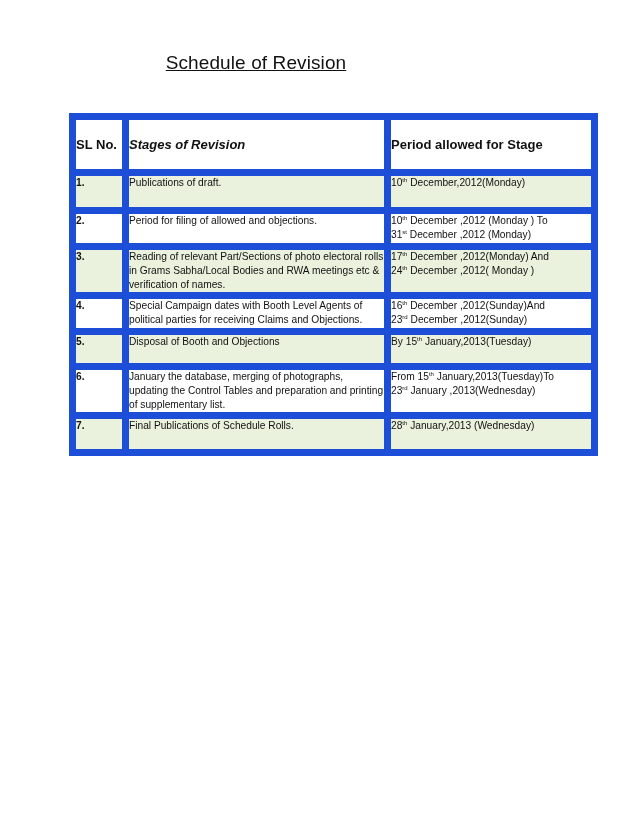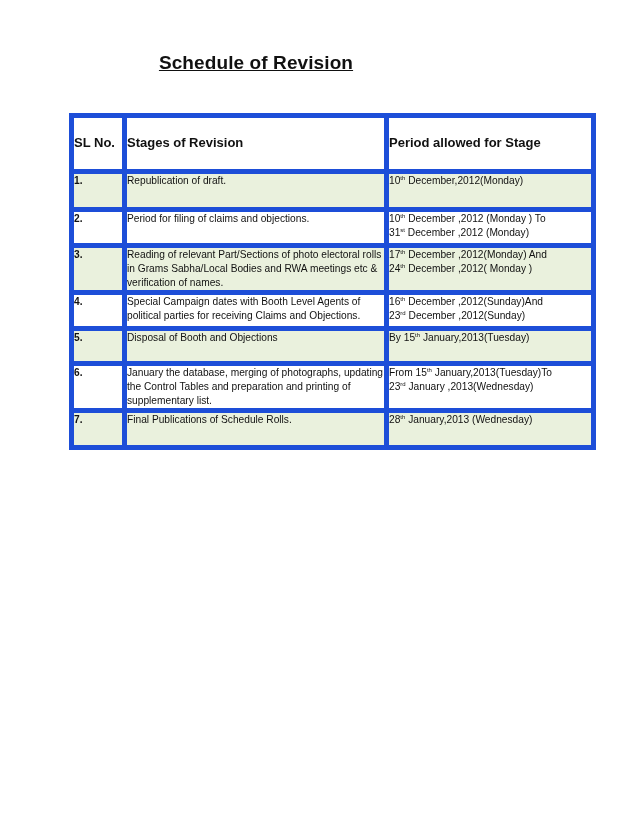--- a/index.html
+++ b/index.html
@@ -1,38 +1,38 @@
 <!DOCTYPE html>
 <html><head>
 <meta charset="utf-8">
 <style>
   html, body { margin: 0; padding: 0; background: #ffffff; }
   body { width: 640px; height: 828px; position: relative; font-family: "Liberation Sans", sans-serif; color: #111; overflow: hidden; }
   .title {
     position: absolute; left: 0; top: 52px; width: 512px; text-align: center;
-    font-size: 19px; font-weight: bold; text-decoration: underline; letter-spacing: 0.1px;
+    font-size: 19px; font-weight: normal; text-decoration: underline; letter-spacing: 0.1px;
   }
   table.sched {
     position: absolute; left: 69px; top: 113px; width: 522px;
     border-collapse: collapse; table-layout: fixed;
     border: 2px solid #9bbb59;
   }
   table.sched col.c1 { width: 53px; }
   table.sched col.c2 { width: 262px; }
   table.sched col.c3 { width: 207px; }
   table.sched th, table.sched td {
-    border: 5px solid #1d4ed8; vertical-align: top; padding: 0;
+    border: 7px solid #1d4ed8; vertical-align: top; padding: 0;
   }
   table.sched thead th {
     height: 56px; font-size: 13px; font-weight: bold; text-align: left;
     vertical-align: top; padding-top: 17px; box-sizing: border-box;
     border-bottom: 3px solid #9bbb59;
   }
   th.h1 { padding-left: 10px; }
-  th.h2 { padding-left: 13px; }
+  th.h2 { padding-left: 13px; font-style: italic; }
   th.h3 { padding-left: 14px; }
   tbody td { font-size: 10.2px; line-height: 14px; padding: 3px 5px 0 5px; }
   tbody td.sl { font-weight: bold; }
   tbody tr.shade td { background: #eaf1dd; }
   tbody tr.plain td { background: #ffffff; }
   sup { font-size: 6px; line-height: 0; vertical-align: super; }
 </style>
 </head>
 <body>
 
@@ -47,28 +47,28 @@
   <thead>
     <tr>
       <th class="h1">SL No.</th>
       <th class="h2">Stages of Revision</th>
       <th class="h3">Period allowed for Stage</th>
     </tr>
   </thead>
   <tbody id="tbody">
       <tr class="shade" style="height: 38px;">
         <td class="sl">1.</td>
-        <td>Republication of draft.</td>
+        <td>Publications of draft.</td>
         <td>
           <div>10<sup>th</sup> December,2012(Monday)</div>
         </td>
       </tr>
       <tr class="plain" style="height: 36px;">
         <td class="sl">2.</td>
-        <td>Period for filing of claims and objections.</td>
+        <td>Period for filing of allowed and objections.</td>
         <td>
           <div>10<sup>th</sup> December ,2012 (Monday ) To</div>
           <div>31<sup>st</sup> December ,2012 (Monday)</div>
         </td>
       </tr>
       <tr class="shade" style="height: 42px;">
         <td class="sl">3.</td>
         <td>Reading of relevant Part/Sections of photo electoral rolls in Grams Sabha/Local Bodies and RWA meetings etc &amp; verification of names.</td>
         <td>
           <div>17<sup>th</sup> December ,2012(Monday)  And</div>

